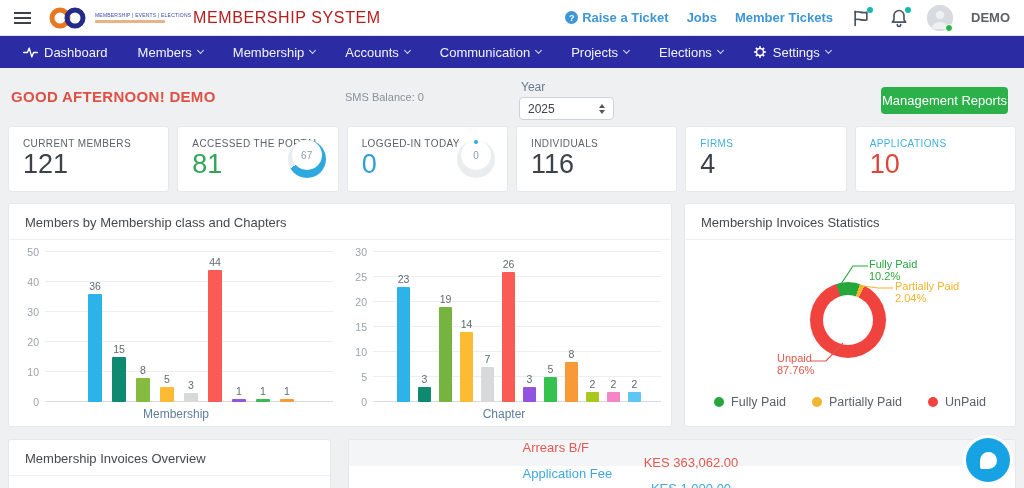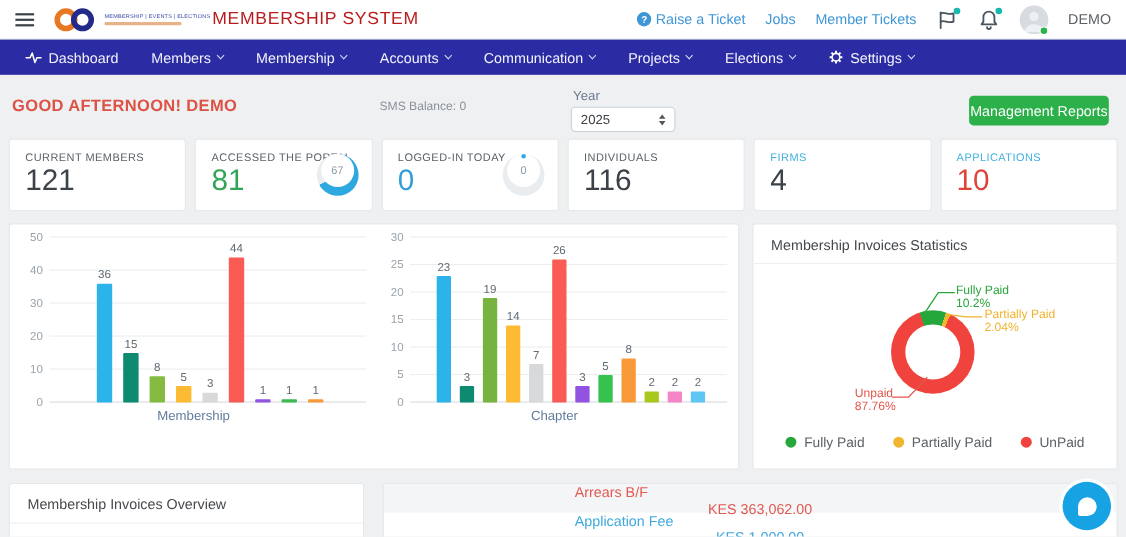--- a/index.html
+++ b/index.html
@@ -9,21 +9,21 @@
 
   
   .top-header { height:36px; background:#ffffff; border-bottom:1px solid #e4e6e8; display:flex; align-items:center; padding:0 14px; }
   .burger { width:17px; cursor:pointer; margin-right:16px; }
   .burger i { display:block; height:2px; background:#3c4247; margin:3px 0; }
   .logo { display:flex; align-items:center; }
   .logo-text { margin-left:6px; width:84px; }
   .logo-line1 { font-size:5px; color:#3b4aa8; letter-spacing:.2px; white-space:nowrap; }
   .logo-line2 { height:3px; margin-top:2px; width:70px; background:#e9b38a; border-radius:1px; }
   .app-title { margin-left:14px; font-size:16px; color:#b91c1c; letter-spacing:.6px; }
-  .header-right { margin-left:auto; display:flex; align-items:center; gap:18px; }
+  .header-right { margin-left:auto; display:flex; align-items:center; gap:18px;font-weight:bold; }
   .hlink { font-size:13px; color:#3e96d6; text-decoration:none; cursor:pointer; display:flex; align-items:center; gap:4px; }
   .help-icon { width:13px; height:13px; border-radius:50%; background:#3e96d6; color:#fff; font-size:9px; font-weight:bold; display:inline-flex; align-items:center; justify-content:center; }
   .help-icon::before { content:"?"; }
   .icon-wrap { position:relative; width:20px; height:20px; cursor:pointer; }
   .icon-dot { position:absolute; top:-1px; right:-2px; width:6px; height:6px; border-radius:50%; background:#17b8ad; }
   .avatar { position:relative; width:26px; height:26px; border-radius:50%; background:#d8dce0; overflow:visible; cursor:pointer; }
   .avatar svg { border-radius:50%; }
   .avatar .status-dot { position:absolute; bottom:-1px; left:18px; width:8px; height:8px; border-radius:50%; background:#2bb34b; border:1.5px solid #fff; }
   .user-name { font-size:13px; color:#5a6268; }
 
@@ -242,20 +242,21 @@
         <div class="stat-value" style="color: rgb(60, 66, 71);">4</div>
       </div>
       <div class="stat-card">
         <div class="stat-label" style="color: rgb(63, 176, 220);">APPLICATIONS</div>
         <div class="stat-value" style="color: rgb(224, 67, 58);">10</div>
       </div>
     </div>
 
   <div class="main-row">
     <section class="panel charts-panel">
+      <div class="panel-header">Members by Membership class and Chapters</div>
       <div class="charts-body">
         <div class="bar-chart" id="chart-membership" style="width:322px">
             <div class="bc-plot">
               <div class="grid-line base" style="bottom: 0px;">
                 <span class="tick-label">0</span>
               </div>
               <div class="grid-line" style="bottom: 30px;">
                 <span class="tick-label">10</span>
               </div>
               <div class="grid-line" style="bottom: 60px;">

